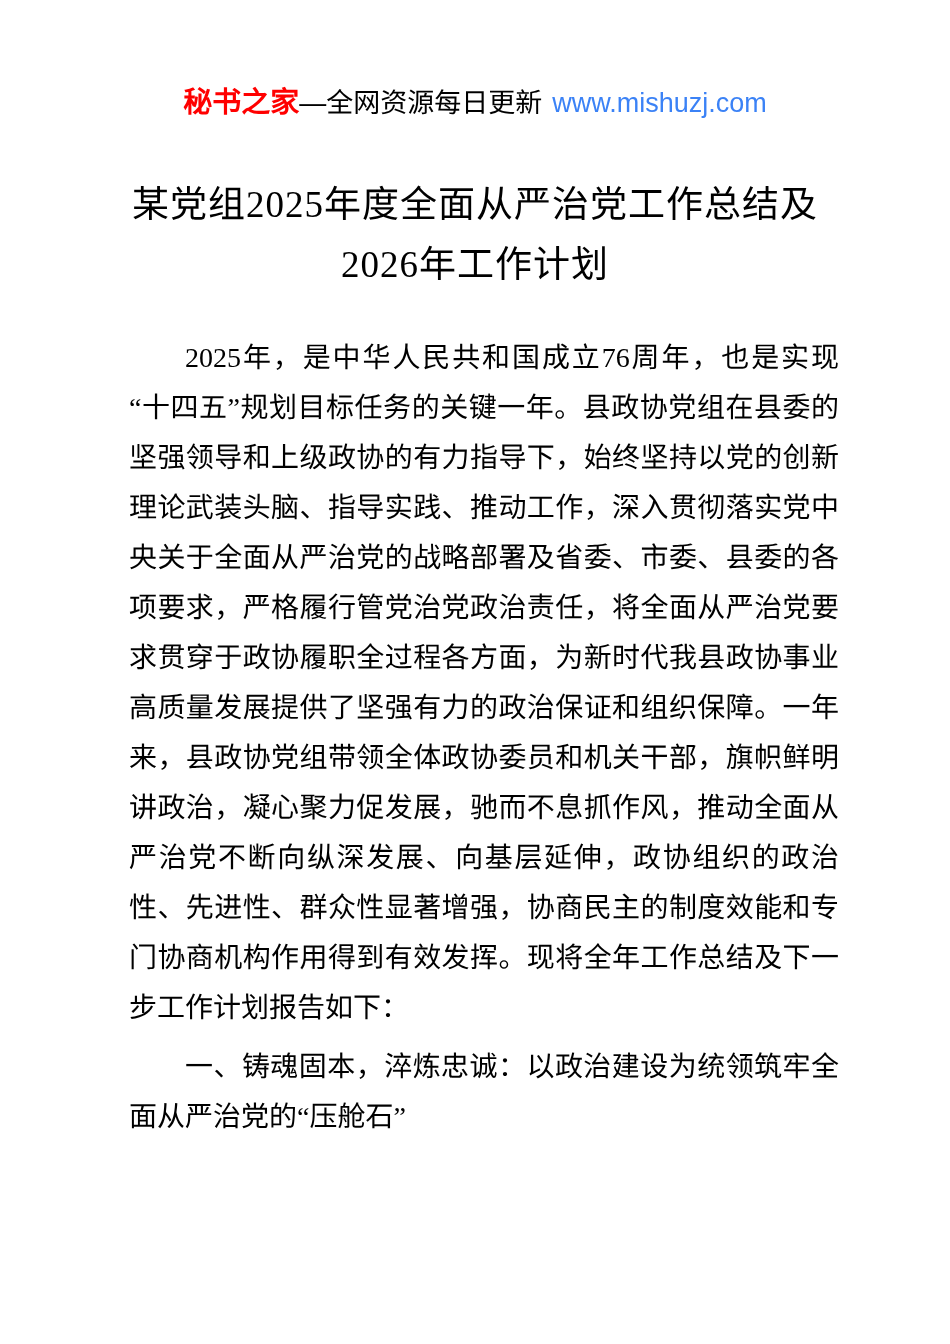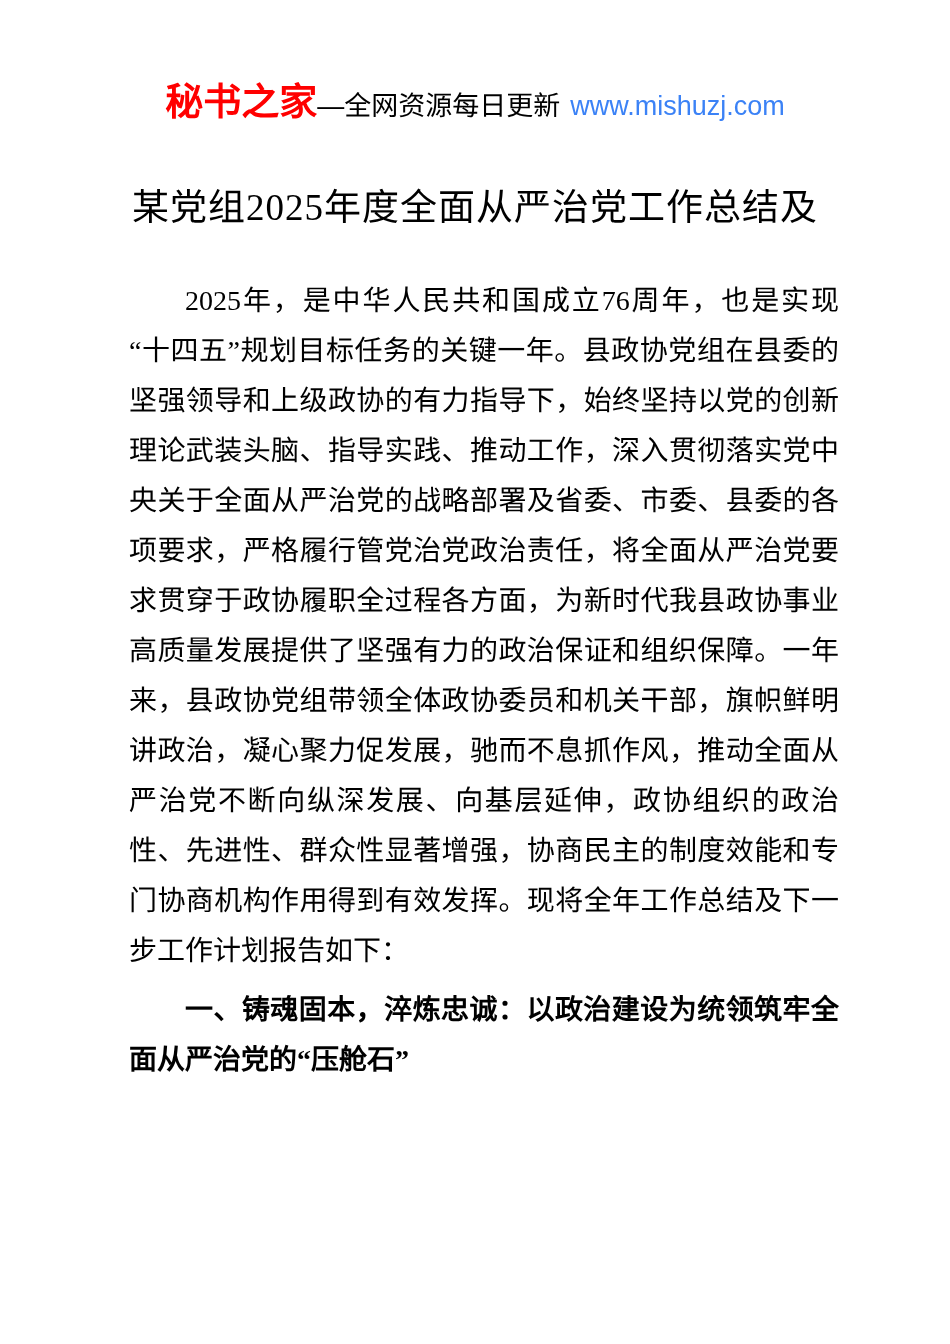--- a/index.html
+++ b/index.html
@@ -19,21 +19,21 @@
   .doc-header {
     margin-top: 84px;
     text-align: center;
     font-size: 27px;
     line-height: 36px;
     font-family: "Liberation Sans", "DejaVu Sans", sans-serif;
     white-space: nowrap;
   }
   .doc-header .brand {
     font-weight: bold;
-    font-size: 38px;
+    font-size: 29px;
   }
   .doc-header .dash,
   .doc-header .tagline {
     color: #000000;
   }
   .doc-header .url {
     margin-left: 10px;
   }
   
   .doc-title {
@@ -56,30 +56,31 @@
   }
   .doc-body p {
     margin: 9px;
     padding: 0;
     text-indent: 2em;
   }
   .doc-body p.heading {
     font-weight: bold;
   }
   .doc-body .bold {
-    font-weight: bold;
+    font-weight: normal;
   }
 </style>
 </head>
 <body>
 
 <div class="doc-header">
   <span class="brand" style="color: rgb(255, 0, 0);">秘书之家</span><span class="dash">—</span><span class="tagline">全网资源每日更新</span><span class="url" style="color: #3b82f6;">www.mishuzj.com</span>
 </div>
 
 <div class="doc-title">
   <div>某党组2025年度全面从严治党工作总结及</div>
+  <div>2026年工作计划</div>
 </div>
 
 <div class="doc-body">
     <p class=""><span>2025年，是中华人民共和国成立76周年，也是实现“十四五”规划目标任务的关键一年。县政协党组在县委的坚强领导和上级政协的有力指导下，始终坚持以党的创新理论武装头脑、指导实践、推动工作，深入贯彻落实党中央关于全面从严治党的战略部署及省委、市委、县委的各项要求，严格履行管党治党政治责任，将全面从严治党要求贯穿于政协履职全过程各方面，为新时代我县政协事业高质量发展提供了坚强有力的政治保证和组织保障。一年来，县政协党组带领全体政协委员和机关干部，旗帜鲜明讲政治，凝心聚力促发展，驰而不息抓作风，推动全面从严治党不断向纵深发展、向基层延伸，政协组织的政治性、先进性、群众性显著增强，协商民主的制度效能和专门协商机构作用得到有效发挥。现将全年工作总结及下一步工作计划报告如下：</span></p>
     <p class="heading"><span class="bold">一、铸魂固本，淬炼忠诚：以政治建设为统领筑牢全面从严治党的“压舱石”</span></p>
   </div>
 
 </body></html>

